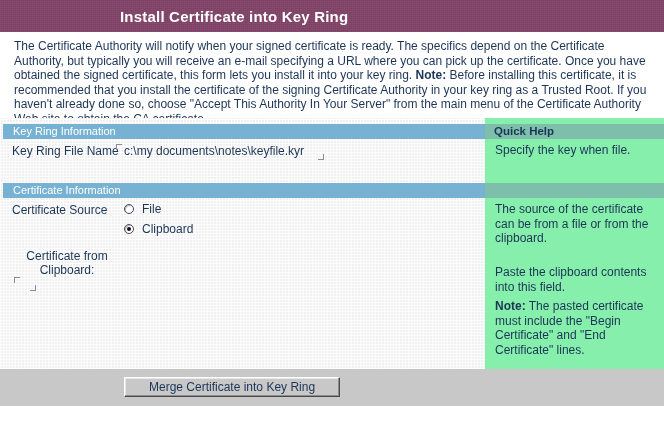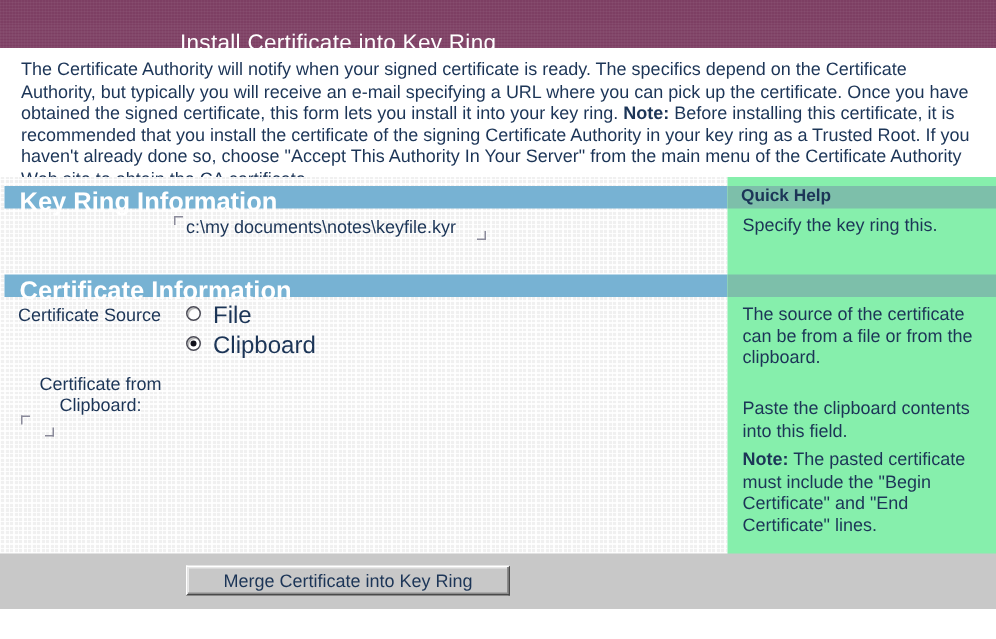--- a/index.html
+++ b/index.html
@@ -32,23 +32,23 @@
     width: 664px;
     height: 32px;
     background: #7d3f63;
     background-image:
       repeating-linear-gradient(0deg, rgba(255,255,255,0.045) 0 1px, rgba(0,0,0,0) 1px 2px),
       repeating-linear-gradient(90deg, rgba(255,255,255,0.03) 0 1px, rgba(0,0,0,0) 1px 2px);
   }
   .title-banner .title-text {
     position: absolute;
     left: 120px;
-    top: 20px;
+    top: 8px;
     font-size: 15px;
-    font-weight: normal;
+    font-weight: bold;
     color: #ffffff;
     letter-spacing: 0.2px;
     white-space: nowrap;
     text-align: right;
   }
 
   
   .intro {
     position: absolute;
     left: 0;
@@ -100,22 +100,22 @@
   
   .sec-bar {
     position: absolute;
     height: 15px;
     background: #77b2d3;
   }
   .sec-bar .sec-label {
     position: absolute;
     left: 10px;
     top: 1px;
-    font-size: 17px;
-    font-weight: bold;
+    font-size: 11px;
+    font-weight: normal;
     color: #ffffff;
     white-space: nowrap;
   }
 
   .help-bar {
     position: absolute;
     left: 0;
     width: 179px;
     height: 15px;
     background: #7dbfaa;
@@ -197,21 +197,21 @@
     top: 2px;
     width: 4px;
     height: 4px;
     border-radius: 50%;
     background: #10101a;
   }
   .radio-label {
     position: absolute;
     left: 18px;
     top: 0px;
-    font-size: 16px;
+    font-size: 12px;
     color: #1c3557;
     white-space: nowrap;
     text-align: right;
   }
 
   
   .help-text {
     position: absolute;
     left: 10px;
     width: 160px;
@@ -274,20 +274,21 @@
   </div>
 
   <div class="body-wrap">
 
     <div class="left-col">
 
       <div class="sec-bar" style="left:3px; top:6px; width:482px;">
         <span class="sec-label">Key Ring Information</span>
       </div>
 
+      <div class="field-label" style="left:12px; top:26px;">Key Ring File Name</div>
 
       <div class="txt-field" style="left:116px; top:26px; width:208px; height:16px;text-align:right;">
         <span class="corner-tl"></span>
         <span class="val">c:\my documents\notes\keyfile.kyr</span>
         <span class="corner-br"></span>
       </div>
 
       <div class="sec-bar" style="left:3px; top:65px; width:482px;">
         <span class="sec-label">Certificate Information</span>
       </div>
@@ -313,21 +314,21 @@
       </div>
 
     </div>
 
     <div class="right-col">
 
       <div class="help-bar" style="top:6px;">
         <span class="help-label">Quick Help</span>
       </div>
 
-      <div class="help-text" style="top:25px;">Specify the key ring this.</div>
+      <div class="help-text" style="top:25px;">Specify the key when file.</div>
 
       <div class="help-bar" style="top:65px;"></div>
 
       <div class="help-text" style="top:147px;">Paste the clipboard contents into this field.</div>
 
       <div class="help-text" style="top:84px;">The source of the certificate can be from a file or from the clipboard.</div>
 
       <div class="help-text" style="top:181px;"><b>Note:</b><span> The pasted certificate must include the "Begin Certificate" and "End Certificate" lines.</span></div>
 
     </div>

